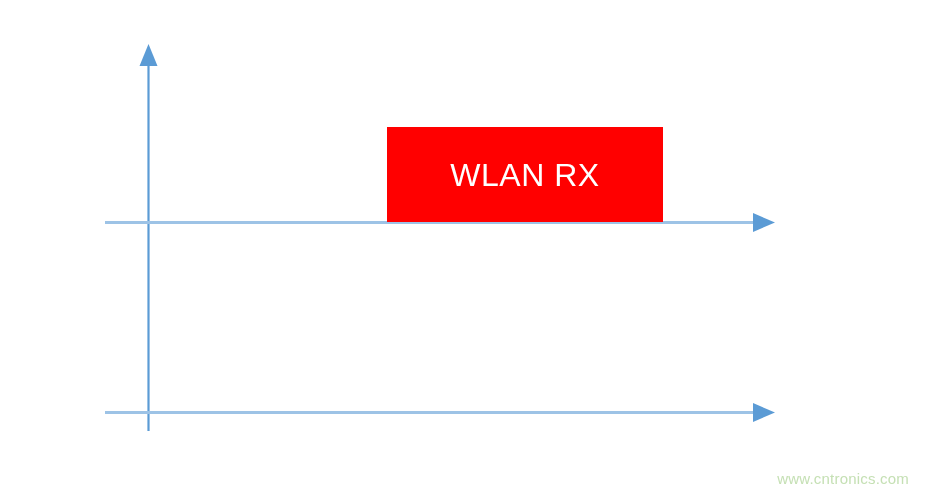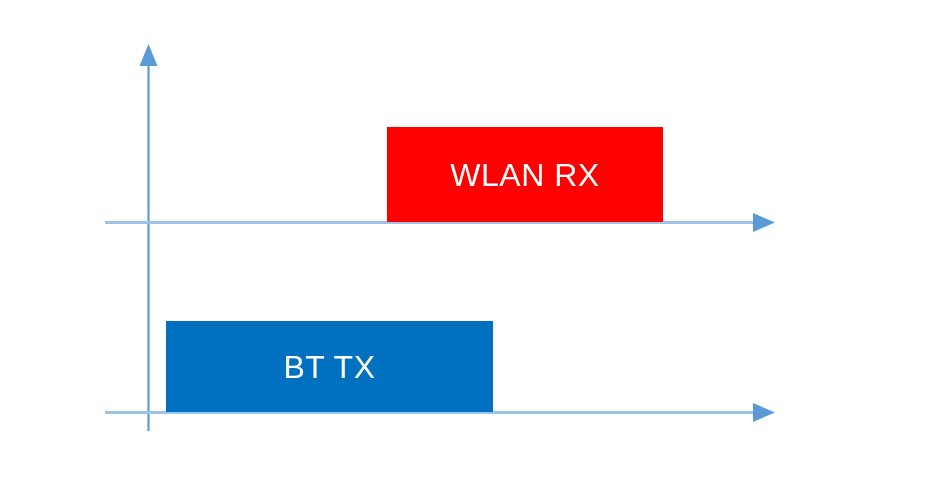--- a/index.html
+++ b/index.html
@@ -105,19 +105,17 @@
     <g>
       <line x1="105" y1="412.5" x2="762" y2="412.5" stroke="#9DC3E6" stroke-width="3"></line>
       <polygon points="775,412.5 753,403 753,422" fill="#5B9BD5"></polygon>
     </g>
   </svg>
 
   <div class="block" id="block-wlan-rx" style="background: rgb(255, 0, 0); left: 372px; width: 276px; height: 95px; top: 127px; margin-left: 15px;">
     <span class="block-label">WLAN RX</span>
   </div>
 
-  <div class="block" id="block-bt-tx" style="background: rgb(0, 112, 192); left: 166px; width: 327px; height: 91px; top: 321px;">
-    <span class="block-label">BT TX</span>
-  </div>
 
 
+  <div id="watermark" style="color:#C5E0B4;">www.cntronics.com</div>
 
 </div>
 
 </body></html>

